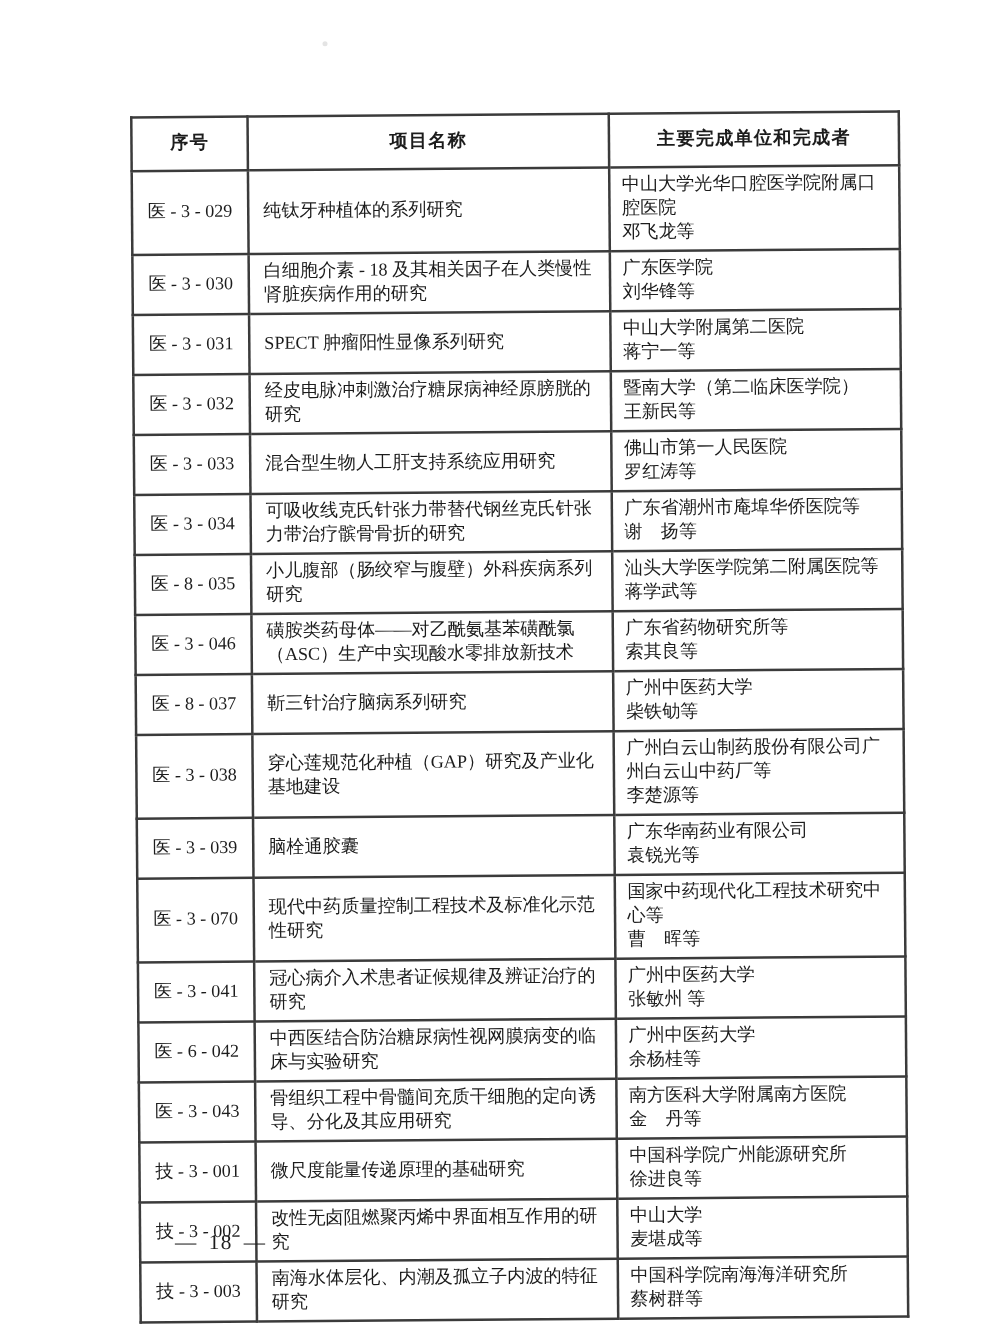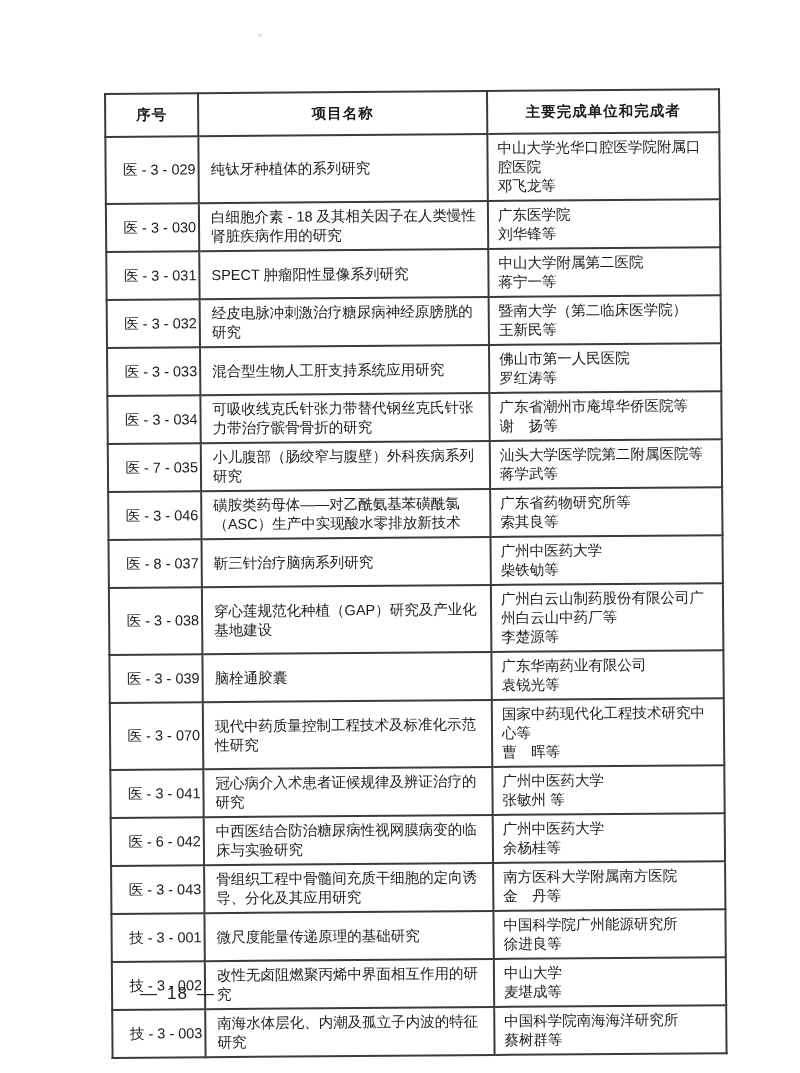--- a/index.html
+++ b/index.html
@@ -11,21 +11,21 @@
   html, body {
     margin: 0; padding: 0;
     width: 800px; height: 1073px;
     background: var(--paper);
     overflow: hidden;
   }
   .scan-page {
     position: relative;
     width: 800px; height: 1073px;
     background: var(--paper);
-    font-family: Liberation Sans, sans-serif;
+    font-family: Liberation Serif, serif;
     color: var(--ink);
   }
   .speck {
     position: absolute;
     left: 258px; top: 33px;
     width: 4px; height: 4px;
     background: #c9c9c9;
     border-radius: 50%;
     opacity: .5;
   }
@@ -51,21 +51,21 @@
   table.awards th {
     font-weight: 600;
     text-align: center;
     padding: 11px 2px;
     letter-spacing: 1px;
   }
   col.c-code { width: 93px; }
   col.c-project { width: 289px; }
   col.c-org { width: 232px; }
   td.col-code {
-    text-align: right;
+    text-align: center;
     padding: 3px 2px;
     white-space: nowrap;
   }
   td.col-project {
     text-align: left;
     padding: 4px 10px 4px 11px;
   }
   td.col-org {
     text-align: left;
     padding: 4px 6px 4px 9px;
@@ -152,21 +152,21 @@
   <tr>
     <td class="col-code"><span>医 - 3 - 034</span></td>
     <td class="col-project"><span>可吸收线克氏针张力带替代钢丝克氏针张力带治疗髌骨骨折的研究</span></td>
     <td class="col-org">
       <div class="org-line">广东省潮州市庵埠华侨医院等</div>
       <div class="person-line">谢　扬等</div>
     </td>
   </tr>
 
   <tr>
-    <td class="col-code"><span>医 - 7 - 035</span></td>
+    <td class="col-code"><span>医 - 8 - 035</span></td>
     <td class="col-project"><span>小儿腹部（肠绞窄与腹壁）外科疾病系列研究</span></td>
     <td class="col-org">
       <div class="org-line">汕头大学医学院第二附属医院等</div>
       <div class="person-line">蒋学武等</div>
     </td>
   </tr>
 
   <tr>
     <td class="col-code"><span>医 - 3 - 046</span></td>
     <td class="col-project"><span>磺胺类药母体——对乙酰氨基苯磺酰氯（ASC）生产中实现酸水零排放新技术</span></td>

